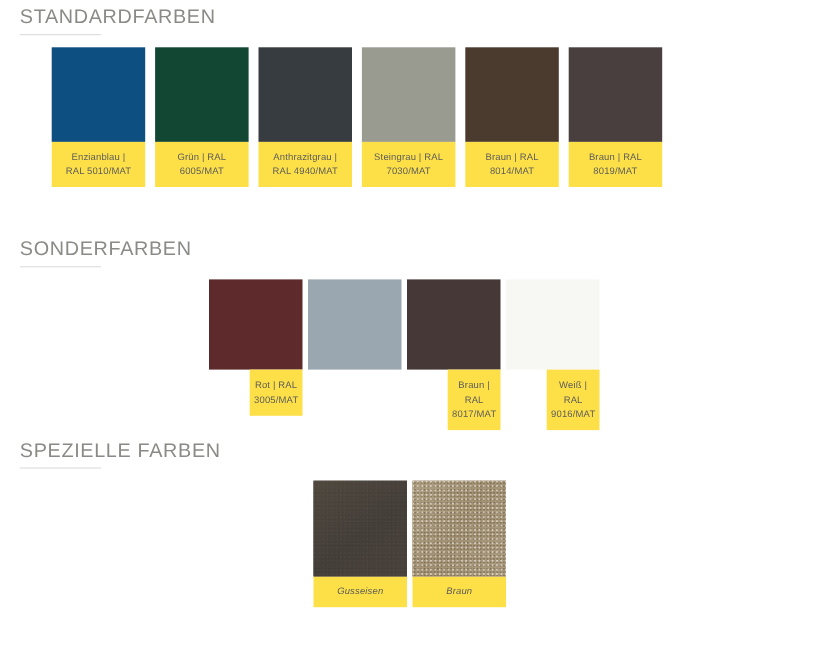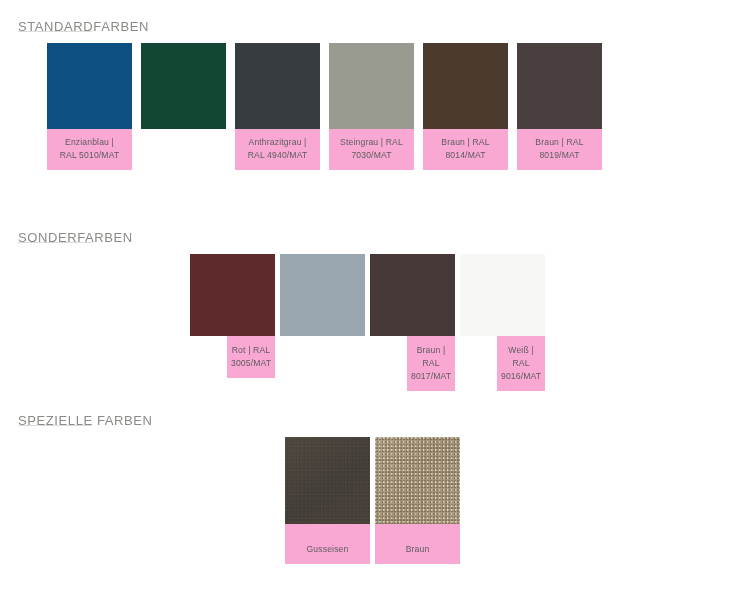--- a/index.html
+++ b/index.html
@@ -24,22 +24,22 @@
 
   
   .section {
     position: absolute;
     left: 0;
     width: 748px;
   }
   .section-heading {
     position: absolute;
     left: 18px;
-    top: 12px;
-    font-size: 13px;
+    top: 0;
+    font-size: 18px;
     letter-spacing: 0.6px;
     color: #8a8a86;
     font-weight: 400;
     white-space: nowrap;
     line-height: 18px;
   }
   .section-rule {
     position: absolute;
     left: 18px;
     top: 25px;
@@ -66,42 +66,42 @@
     display: flex;
     flex-direction: column;
     flex: 0 0 auto;
   }
   .swatch-chip {
     width: 85px;
     height: 86px;
     display: block;
   }
   .swatch-label {
-    background: #f9a8d4;
+    background: #fde047;
     min-height: 40px;
     box-sizing: border-box;
     padding: 7px 4px 8px 4px;
     text-align: center;
     font-size: 8.6px;
     line-height: 13px;
     color: #5c5c5c;
     letter-spacing: 0.15px;
     white-space: pre-line;
   }
 
   
   .row-sonder .swatch,
   .row-sonder .swatch-chip { width: 85px; }
   .row-sonder .swatch-chip { height: 82px; }
   .row-sonder .swatch-label { min-height: 41px; padding-top: 8px; margin-left: 37px; }
 
   .row-spezial .swatch,
   .row-spezial .swatch-chip { width: 85px; }
   .row-spezial .swatch-chip { height: 87px; }
-  .row-spezial .swatch-label { min-height: 26px; padding-top: 19px; padding-bottom: 8px; }
+  .row-spezial .swatch-label { min-height: 26px; padding-top: 7px; padding-bottom: 8px; font-style: italic; }
 
   
   .chip-texture-fine {
     position: relative;
     background-repeat: repeat;
     background-size: 4px 4px, 3px 3px, 100% 100%;
   }
 </style>
 </head>
 <body>
@@ -115,20 +115,22 @@
     <div class="swatch-row row-standard">
 
       <div class="swatch">
         <span class="swatch-chip" style="background:#0E4F82;"></span>
         <div class="swatch-label">Enzianblau |
 RAL 5010/MAT</div>
       </div>
 
       <div class="swatch">
         <span class="swatch-chip" style="background:#124734;"></span>
+        <div class="swatch-label">Grün | RAL
+6005/MAT</div>
       </div>
 
       <div class="swatch">
         <span class="swatch-chip" style="background:#363C40;"></span>
         <div class="swatch-label">Anthrazitgrau |
 RAL 4940/MAT</div>
       </div>
 
       <div class="swatch">
         <span class="swatch-chip" style="background:#999A90;"></span>

